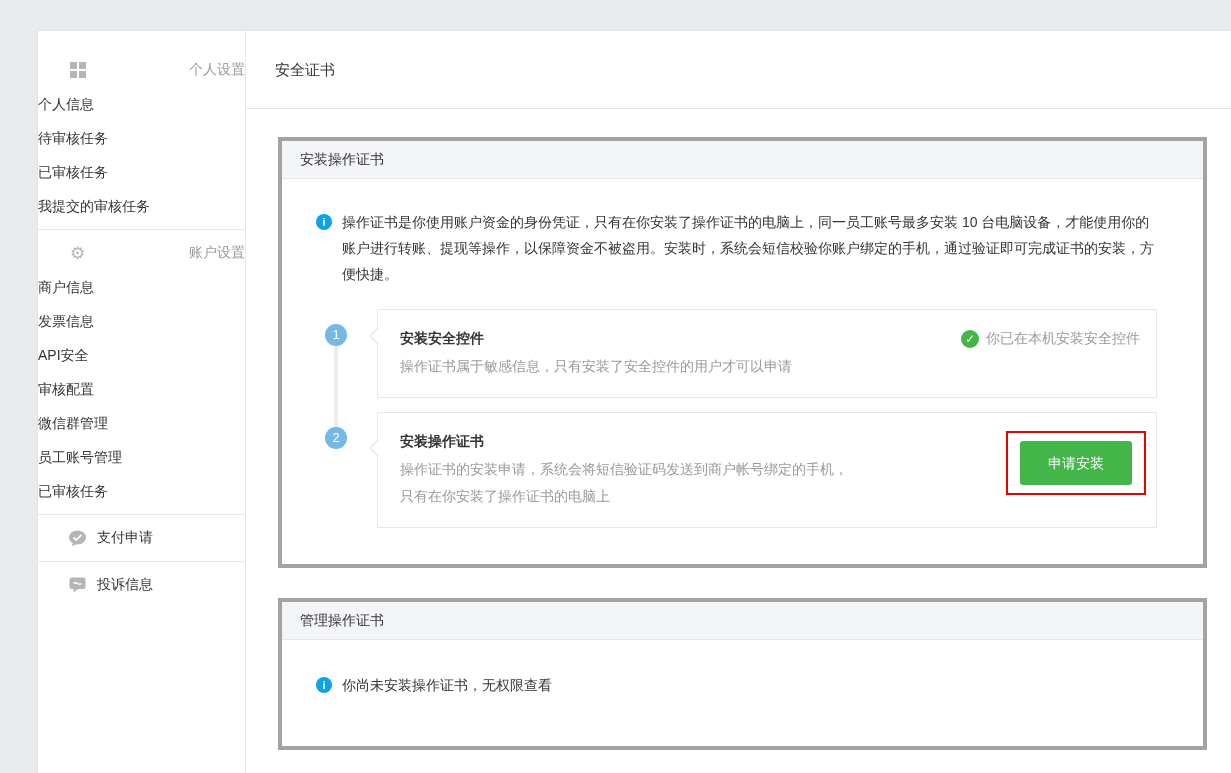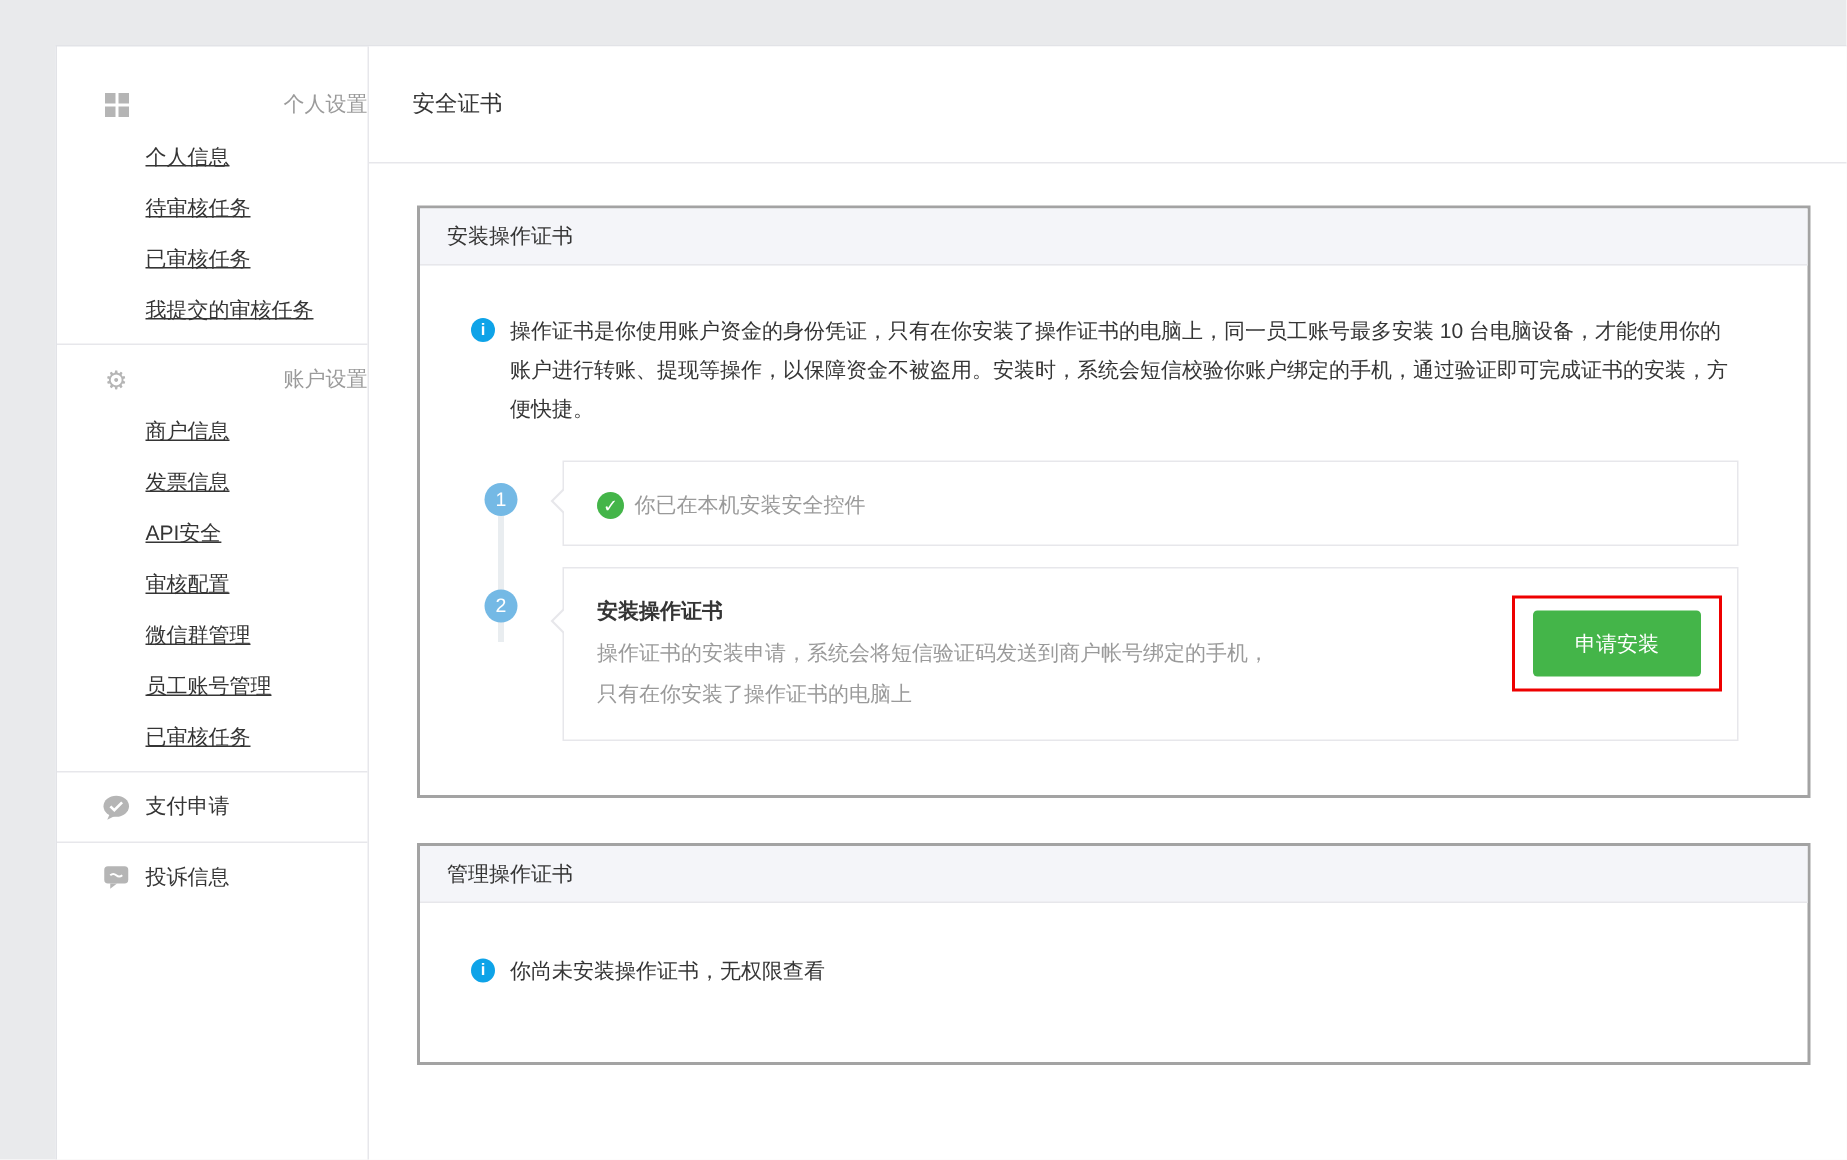--- a/index.html
+++ b/index.html
@@ -17,38 +17,38 @@
   }
   
   .sidebar { width:208px; flex-shrink:0; border-right:1px solid #e7e7eb; padding-top:22px; }
   .side-header {
     height:34px; display:flex; align-items:center; padding-left:31px;
     color:#9b9b9b; font-size:14px; cursor:pointer;justify-content:space-between;
   }
   .side-header .ic { width:17px; height:17px; margin-right:11px; display:flex; align-items:center; justify-content:center; }
   .gear-glyph { font-size:17px; line-height:17px; color:#b5b5b5; }
   .side-item {
-    height:34px; line-height:34px; padding-left:59px; font-size:14px;
-    color:#353535; cursor:pointer; white-space:nowrap;text-decoration:underline;
+    height:34px; line-height:34px; font-size:14px;
+    color:#353535; cursor:pointer; white-space:nowrap;
   }
   .side-item.active { background:#44b549; color:#fff; }
   .side-divider { border-top:1px solid #e7e7eb; margin:6px 0; }
   .side-single {
     height:34px; display:flex; align-items:center; padding-left:29px;
     font-size:14px; color:#353535; cursor:pointer;
   }
   .side-single .ic { width:20px; height:17px; margin-right:10px; display:flex; align-items:center; justify-content:center; }
   
   .main { flex:1; background:#fff; }
   .main-header {
     height:78px; line-height:78px; padding-left:29px;
     font-size:15px; color:#353535; border-bottom:1px solid #e7e7eb;
   }
   .main-body { padding:28px 24px 40px 32px; }
-  .panel { border:2px solid #a3a3a3; background:#fff; }
+  .panel { border:4px solid #a3a3a3; background:#fff; }
   .panel-header {
     background:#f4f5f9; border-bottom:1px solid #e7e7eb;
     height:38px; line-height:37px; padding-left:18px; font-size:14px; color:#353535;
   }
   .panel-body { padding:30px 46px 36px 34px; }
   .notice { display:flex; align-items:flex-start; }
   .info-icon {
     width:16px; height:16px; border-radius:50%; background:#0ea3e8; color:#fff;
     font-size:11px; font-weight:bold; line-height:16px; text-align:center;
     margin-right:10px; margin-top:5px; flex-shrink:0;
@@ -188,20 +188,24 @@
             <div class="notice-text">操作证书是你使用账户资金的身份凭证，只有在你安装了操作证书的电脑上，同一员工账号最多安装 10 台电脑设备，才能使用你的账户进行转账、提现等操作，以保障资金不被盗用。安装时，系统会短信校验你账户绑定的手机，通过验证即可完成证书的安装，方便快捷。</div>
           </div>
 
           <div class="steps">
 
             <div class="step-row first">
               <div class="badge-col">
                 <div class="step-badge">1</div>
               </div>
               <div class="step-box">
+                <div>
+                  <div class="step-title">安装安全控件</div>
+                  <div class="step-desc">操作证书属于敏感信息，只有安装了安全控件的用户才可以申请</div>
+                </div>
                 <div class="step-status">
                   <span class="check-icon">✓</span>
                   <span>你已在本机安装安全控件</span>
                 </div>
               </div>
             </div>
 
             <div class="step-row">
               <div class="badge-col">
                 <div class="step-badge">2</div>

